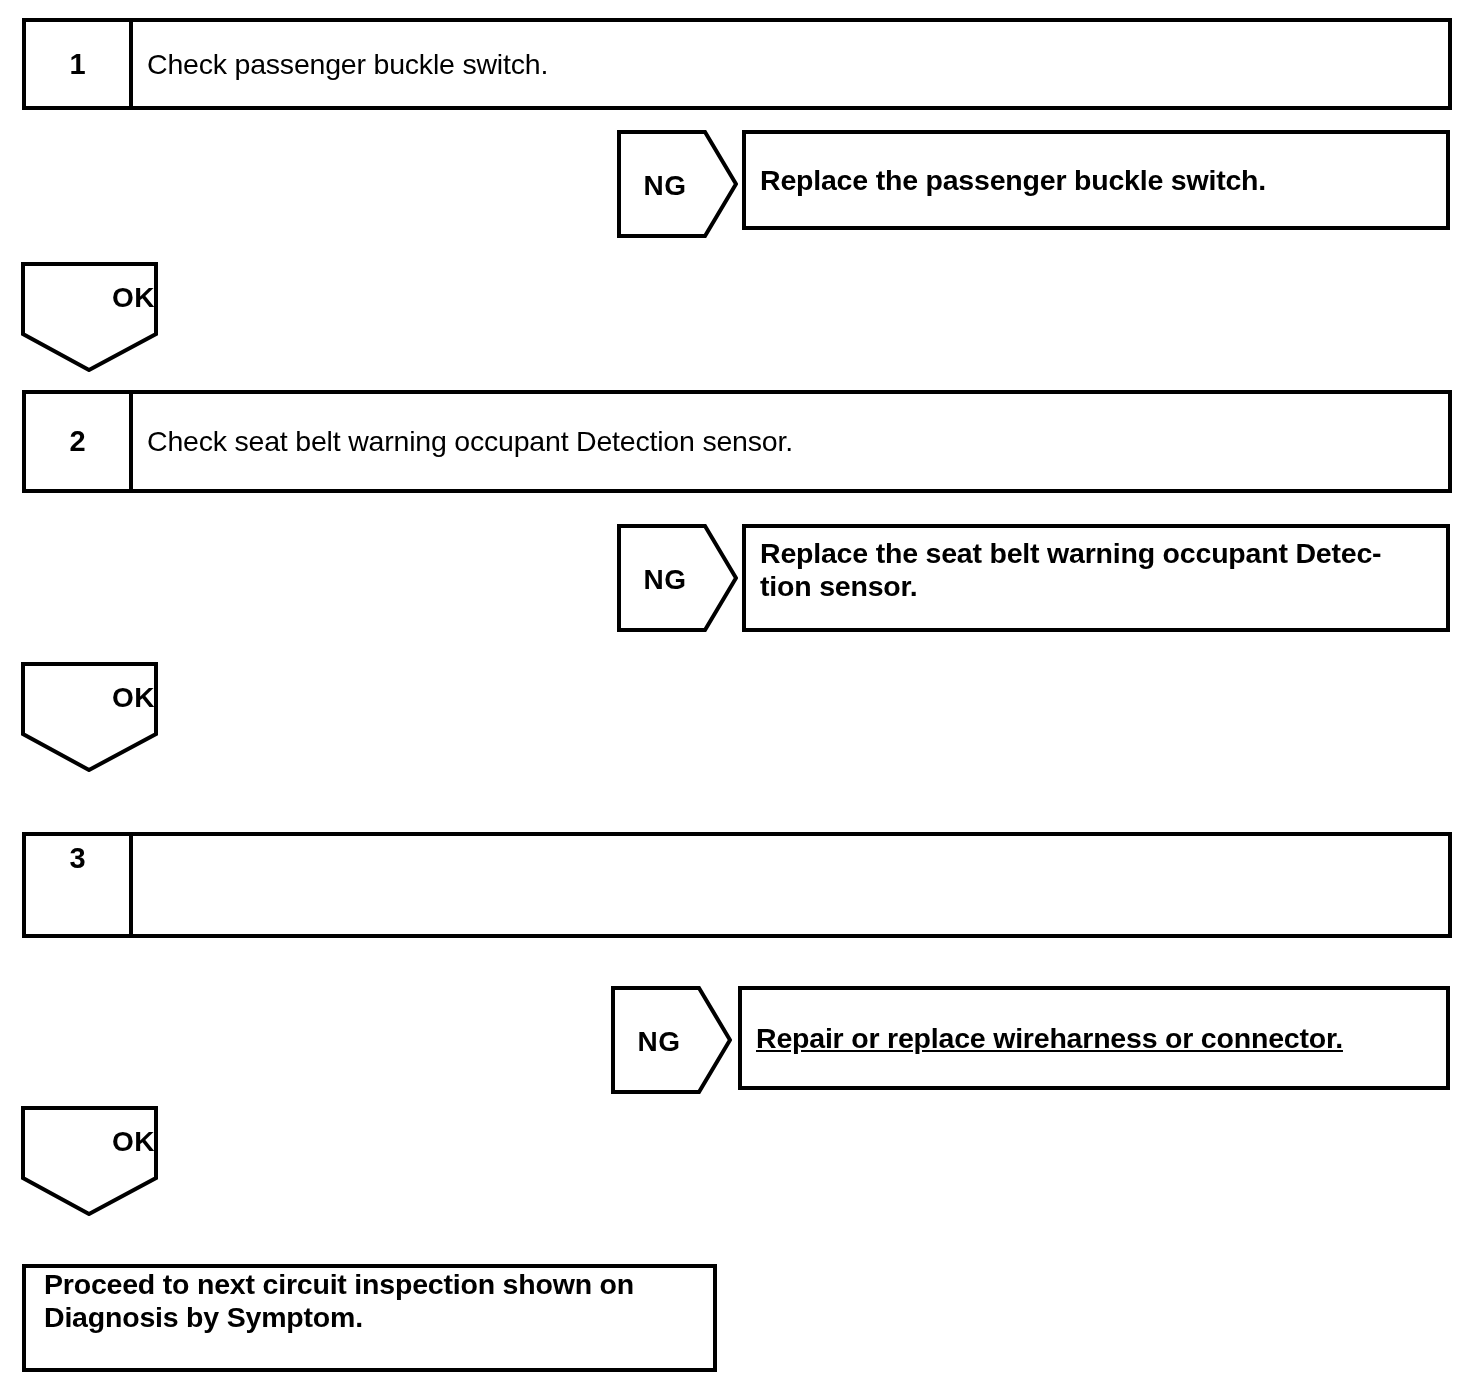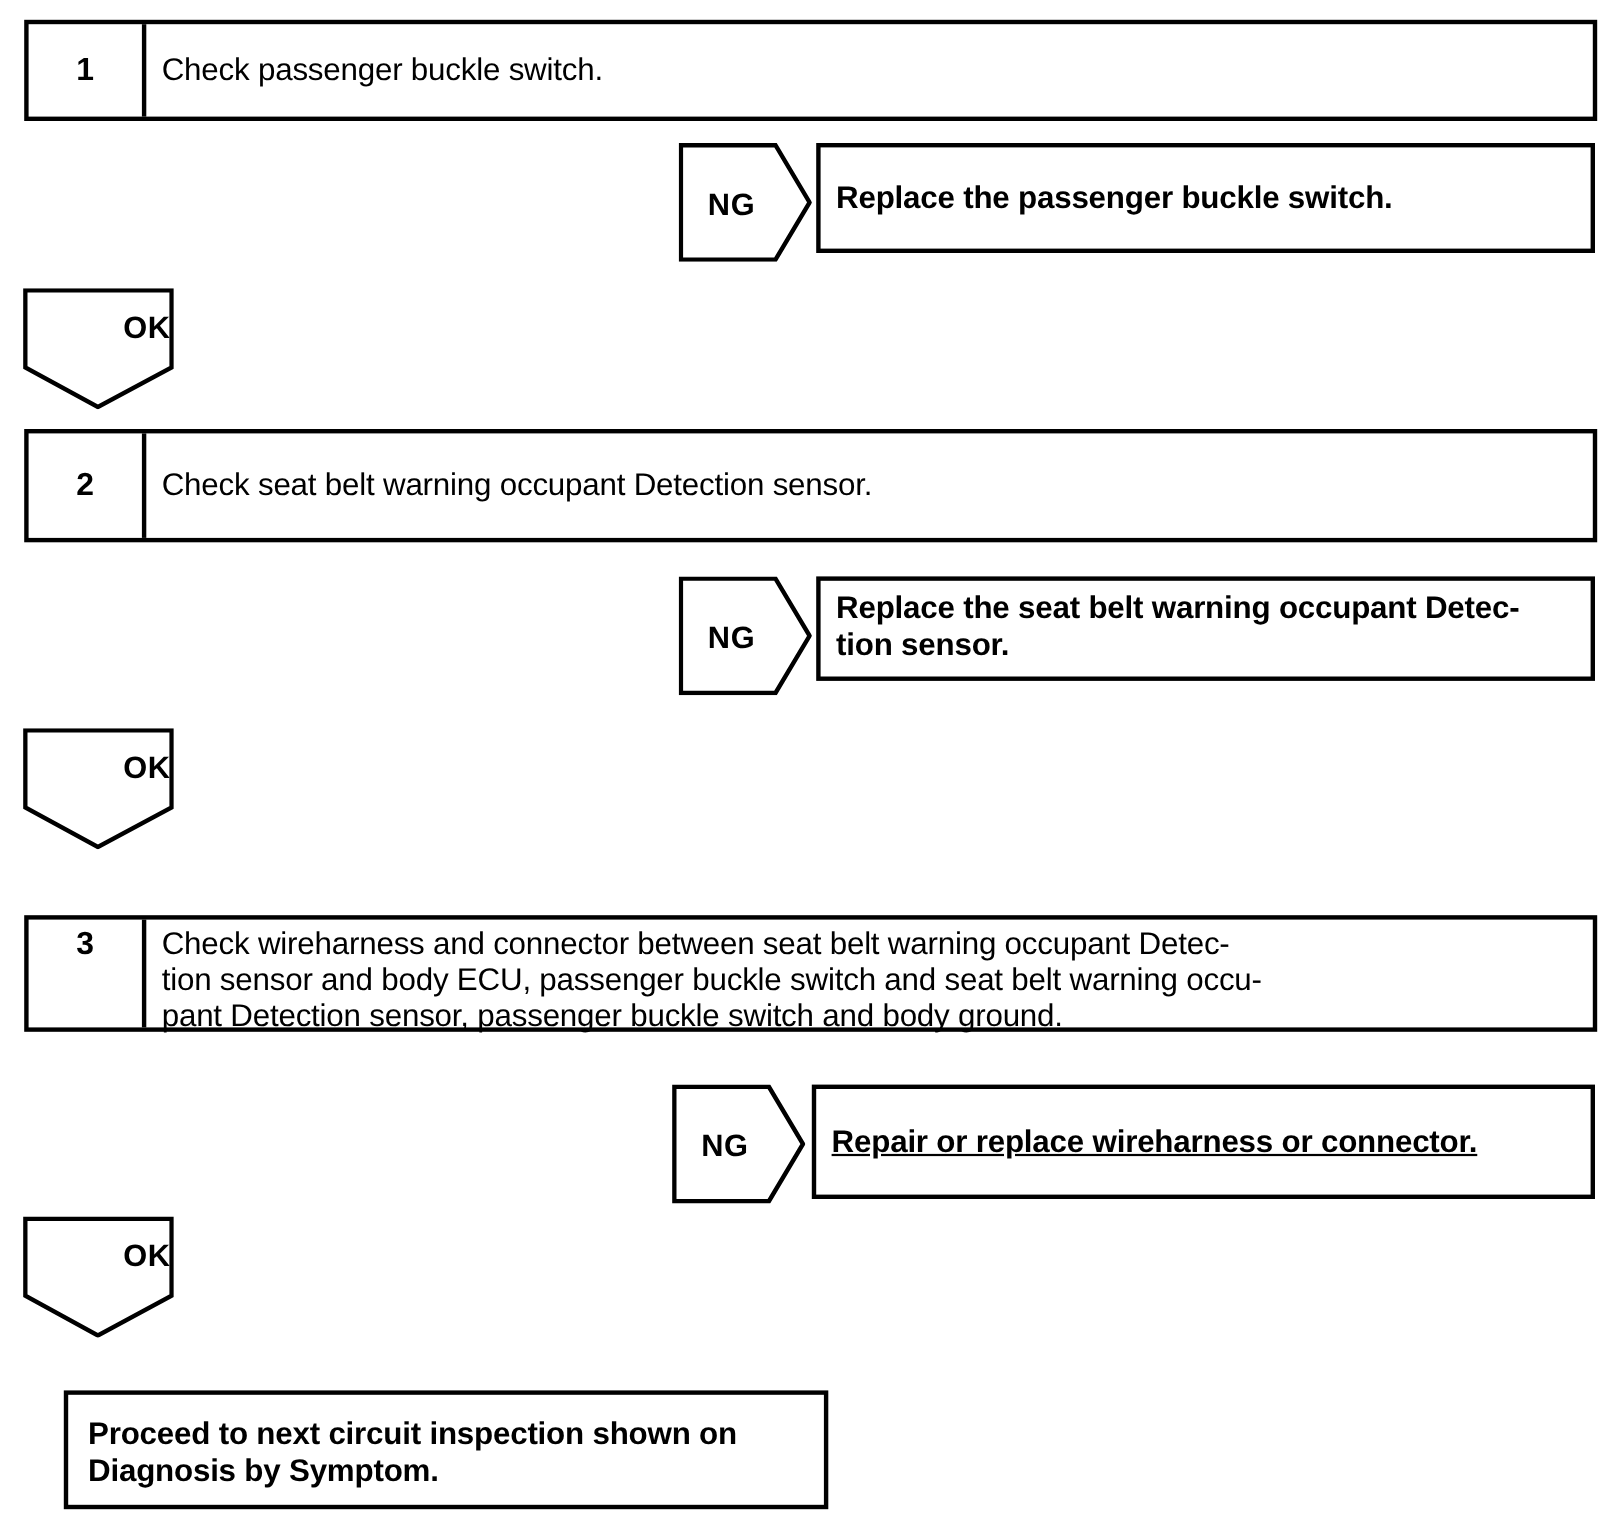--- a/index.html
+++ b/index.html
@@ -70,23 +70,22 @@
     font-size: 28.5px;
     line-height: 33px;
     letter-spacing: -0.2px;
   }
   .result-box.two-line {
     align-items: flex-start;
     padding-top: 9px;
   }
   .result-box.final {
     align-items: flex-start;
-    padding-top: 20px;
+    padding-top: 0;
     padding-left: 18px;
-    margin-left: 36px;
   }
 
   
   .ng-shape {
     position: absolute;
     width: 121px;
     height: 108px;
   }
   .ng-shape svg {
     position: absolute;
@@ -168,37 +167,34 @@
     <div class="step-num">2</div>
     <div class="step-text">Check seat belt warning occupant Detection sensor.</div>
   </div>
 
   <div class="ng-shape" style="left:617px; top:524px;">
     <svg viewBox="0 0 121 108" preserveAspectRatio="none" aria-hidden="true">
       <polygon points="2,2 88,2 119,54 88,106 2,106" fill="#ffffff" stroke="#000000" stroke-width="4"></polygon>
     </svg>
     <div class="ng-label">NG</div>
   </div>
-  <div class="result-box two-line" style="left:742px; top:524px; width:708px; height:95px; white-space:pre-line;">Replace the seat belt warning occupant Detec-
+  <div class="result-box two-line" style="left:742px; top:524px; width:708px; height:108px; white-space:pre-line;">Replace the seat belt warning occupant Detec-
 tion sensor.</div>
 
   <div class="ok-shape" style="left:21px; top:662px;">
     <svg viewBox="0 0 137 110" preserveAspectRatio="none" aria-hidden="true">
       <polygon points="2,2 135,2 135,72 68,108 2,72" fill="#ffffff" stroke="#000000" stroke-width="4"></polygon>
     </svg>
     <div class="ok-label">OK</div>
   </div>
 
   <div class="step-box" style="left:22px; top:832px; width:1430px; height:106px;">
     <div class="step-num" style="align-items:flex-start; padding-top:6px;">
       <span>3</span>
     </div>
-    <div class="step-text top-align" style="white-space:pre-line;">Check wireharness and connector between seat belt warning occupant Detec-
-tion sensor and body ECU, passenger buckle switch and seat belt warning occu-
-pant Detection sensor, passenger buckle switch and body ground.</div>
   </div>
 
   <div class="ng-shape" style="left:611px; top:986px;">
     <svg viewBox="0 0 121 108" preserveAspectRatio="none" aria-hidden="true">
       <polygon points="2,2 88,2 119,54 88,106 2,106" fill="#ffffff" stroke="#000000" stroke-width="4"></polygon>
     </svg>
     <div class="ng-label">NG</div>
   </div>
   <div class="result-box" style="left:738px; top:986px; width:712px; height:104px;text-decoration:underline;">Repair or replace wireharness or connector.</div>
 

